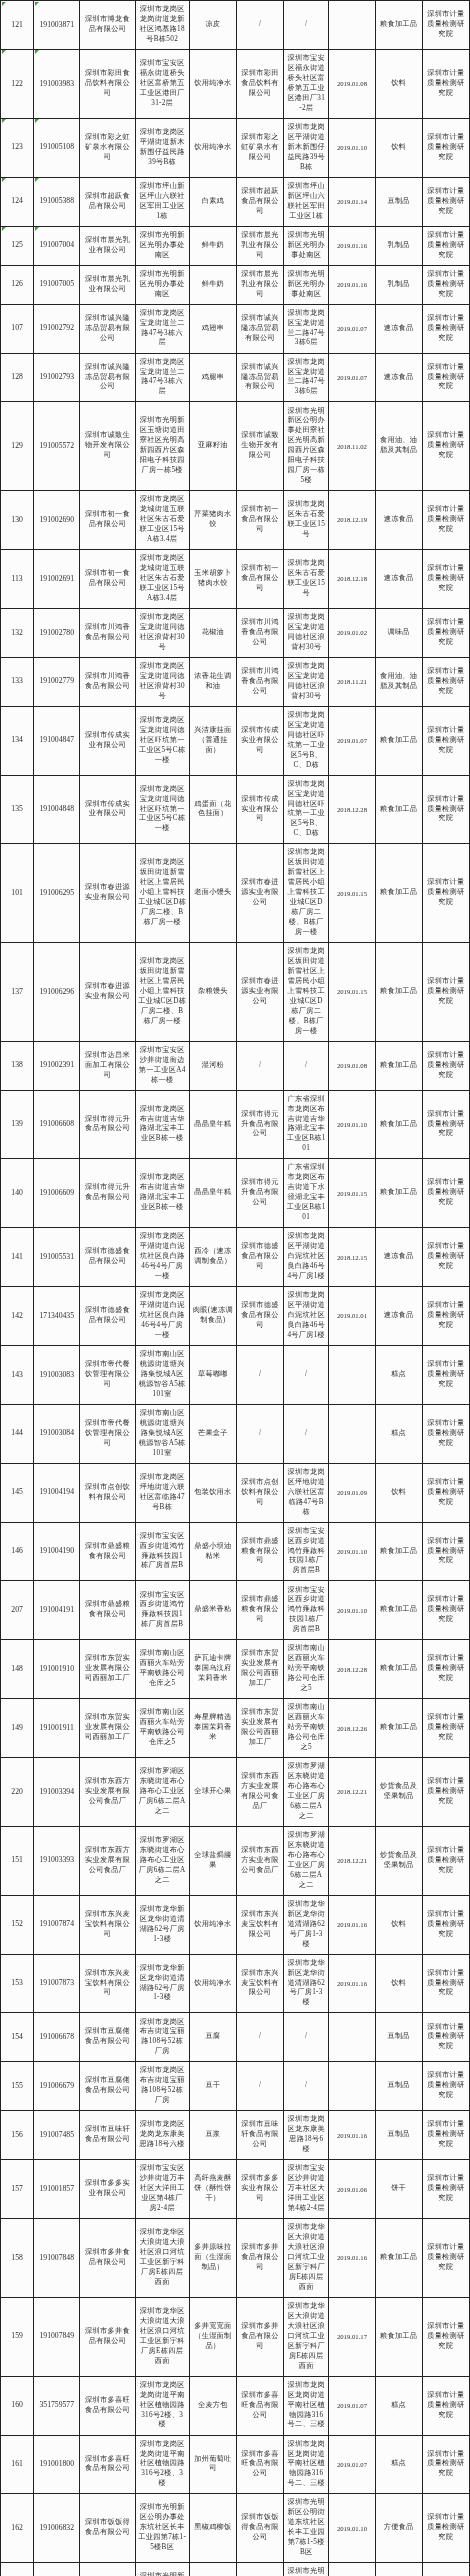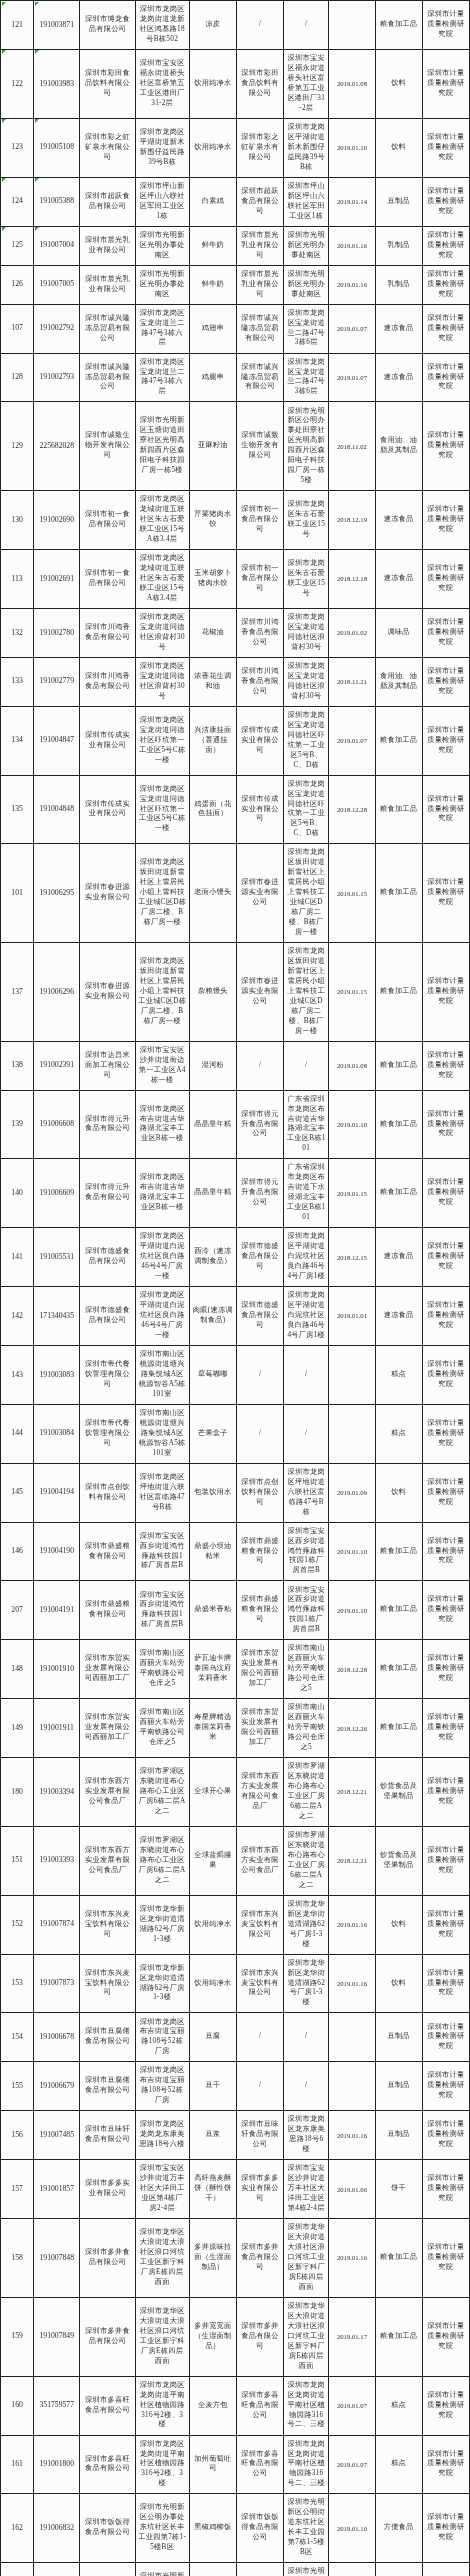--- a/index.html
+++ b/index.html
@@ -166,21 +166,21 @@
           <td>深圳市龙岗区宝龙街道兰二路47号3栋六层</td>
           <td>鸡腿串</td>
           <td>深圳市诚兴隆冻品贸易有限公司</td>
           <td>深圳市龙岗区宝龙街道兰二路47号3栋6层</td>
           <td class="date-cell">2019.01.07</td>
           <td>速冻食品</td>
           <td>深圳市计量质量检测研究院</td>
         </tr>
         <tr>
           <td class="num-cell">129</td>
-          <td class="num-cell">225682028</td>
+          <td class="num-cell">191005572</td>
           <td>深圳市诚致生物开发有限公司</td>
           <td>深圳市光明新区玉塘街道田寮社区光明高新园西片区森阳电子科技园厂房一栋5楼</td>
           <td>亚麻籽油</td>
           <td>深圳市诚致生物开发有限公司</td>
           <td>深圳市光明新区公明办事处田寮社区光明高新园西片区森阳电子科技园厂房一栋5楼</td>
           <td class="date-cell">2018.11.02</td>
           <td>食用油、油脂及其制品</td>
           <td>深圳市计量质量检测研究院</td>
         </tr>
         <tr>
@@ -417,21 +417,21 @@
           <td>深圳市东贸实业发展有限公司西丽加工厂</td>
           <td>深圳市南山区西丽火车站旁平南铁路公司仓库之5</td>
           <td>寿星牌精选泰国茉莉香米</td>
           <td>深圳市东贸实业发展有限公司西丽加工厂</td>
           <td>深圳市南山区西丽火车站旁平南铁路公司仓库之5</td>
           <td class="date-cell">2018.12.26</td>
           <td>粮食加工品</td>
           <td>深圳市计量质量检测研究院</td>
         </tr>
         <tr>
-          <td class="num-cell">180</td>
+          <td class="num-cell">220</td>
           <td class="num-cell">191003394</td>
           <td>深圳市东西方实业发展有限公司食品厂</td>
           <td>深圳市罗湖区东晓街道布心路布心工业区厂房6栋二层A之二</td>
           <td>全球开心果</td>
           <td>深圳市东西方实业发展有限公司食品厂</td>
           <td>深圳市罗湖区东晓街道布心路布心工业区厂房6栋二层A之二</td>
           <td class="date-cell">2018.12.21</td>
           <td>炒货食品及坚果制品</td>
           <td>深圳市计量质量检测研究院</td>
         </tr>

